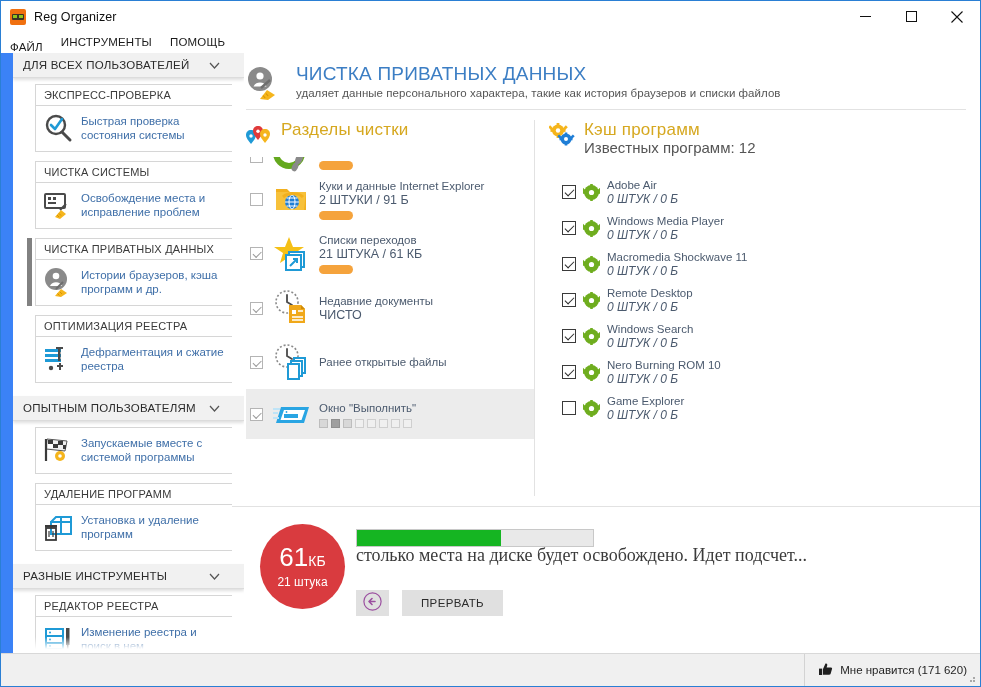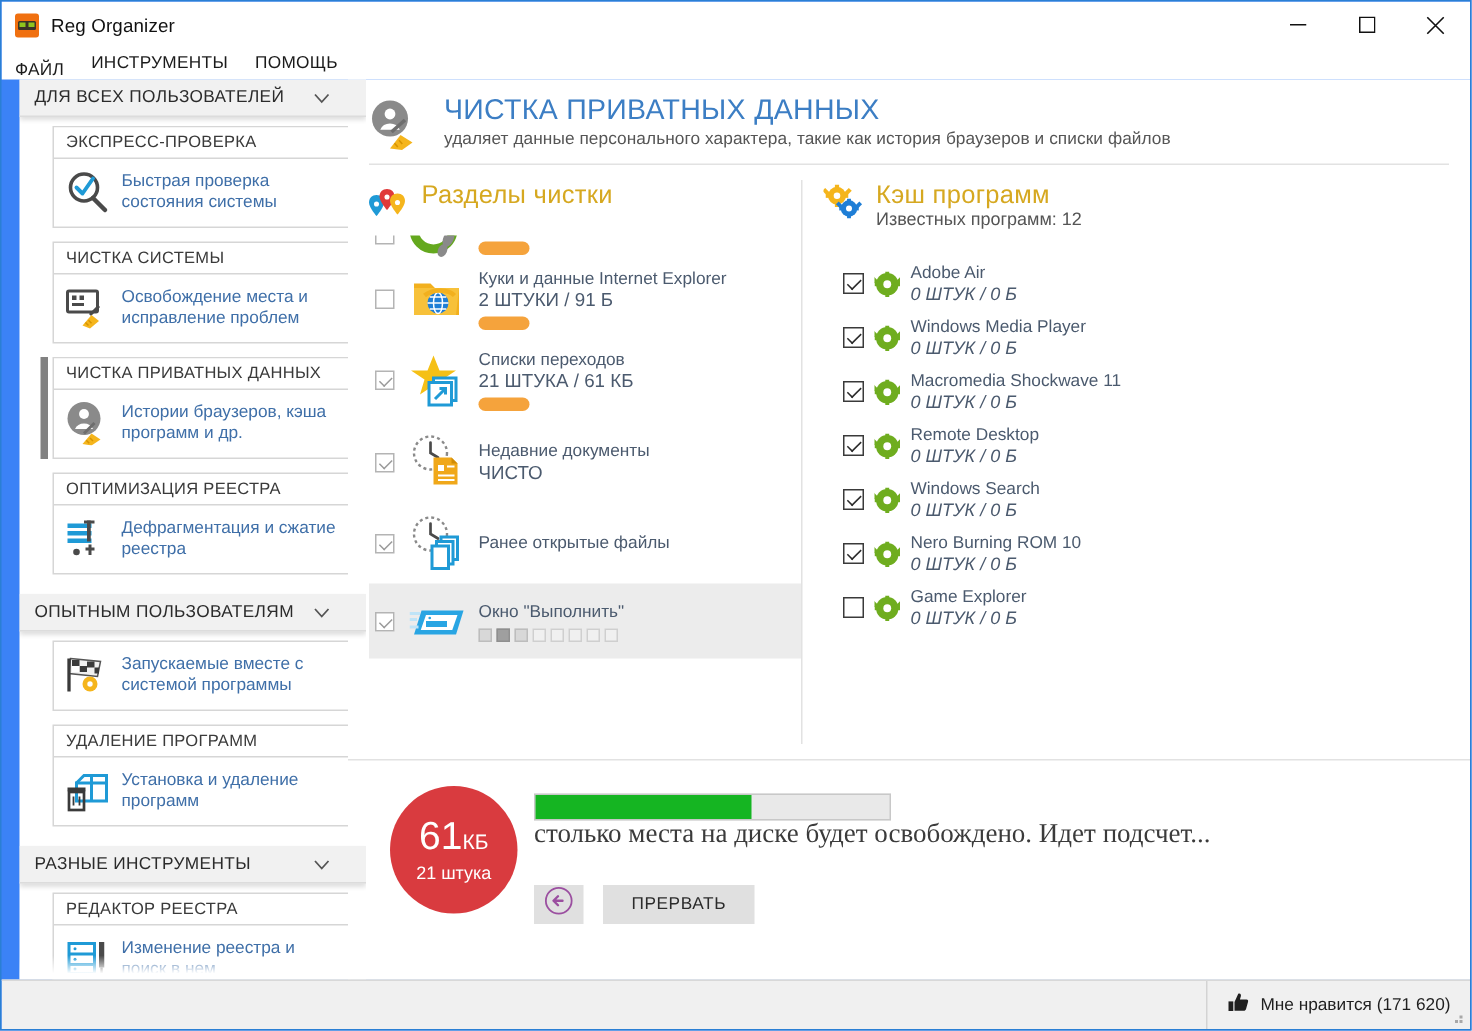--- a/index.html
+++ b/index.html
@@ -107,21 +107,21 @@
   .head-rule { margin:9px 14px 0 14px; border-top:1px solid #e2e2e2; }
 
   .panels { display:flex; height:392px; }
   .panel-left { width:302px; padding:10px 0 0 14px; position:relative; }
   .panel-divider { width:1px; background:#e2e2e2; margin:10px 0 6px 0; }
   .panel-right { flex:1; padding:10px 0 0 14px; position:relative; }
 
   .panel-head { display:flex; align-items:flex-start; gap:9px; }
   .panel-head-ico { width:26px; height:24px; flex:0 0 26px; position:relative; margin-top:3px; }
   .panel-title { font-size:17px; color:#d6a820; letter-spacing:.2px; }
-  .panel-sub { font-size:12px; color:#555; margin-top:-1px; }
+  .panel-sub { font-size:15px; color:#555; margin-top:-1px; }
 
   .list-wrap { margin-top:10px; position:relative; overflow:hidden; }
   .list-left { height:345px; width:302px; }
   .list-right { height:340px; }
 
   .item { display:flex; align-items:center; gap:0; height:52px; padding-left:4px; }
   .item.sel { background:#ececec; }
   .chk {
     width:13px; height:13px; border:1px solid #b4b4b4; background:#fff;
     flex:0 0 13px; position:relative; margin-right:10px;

